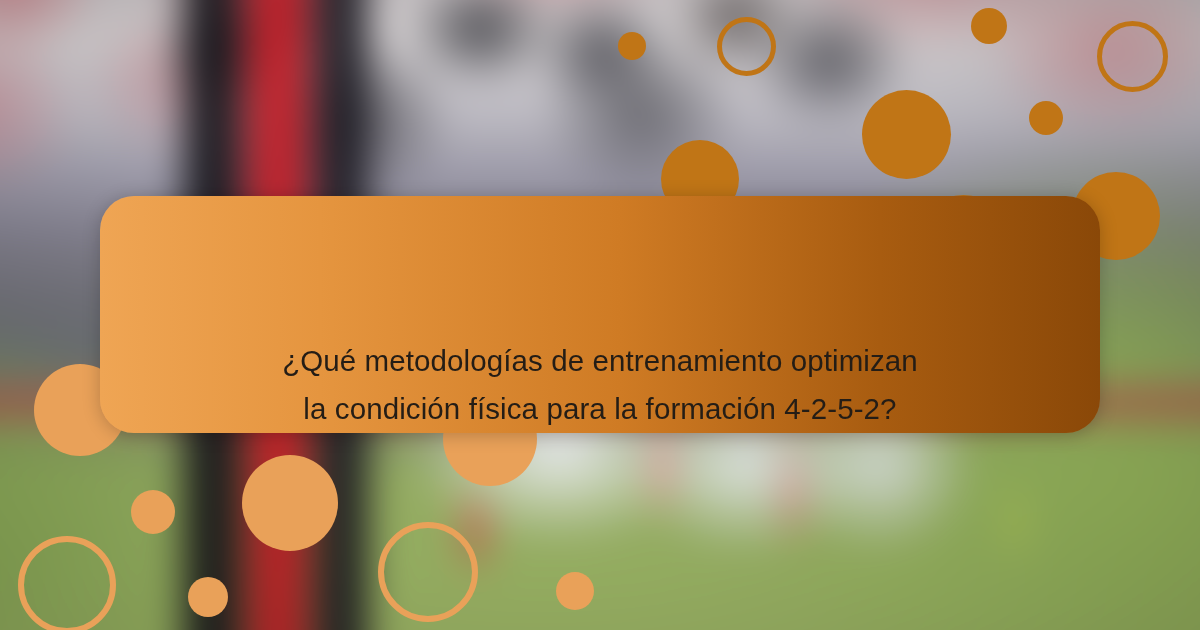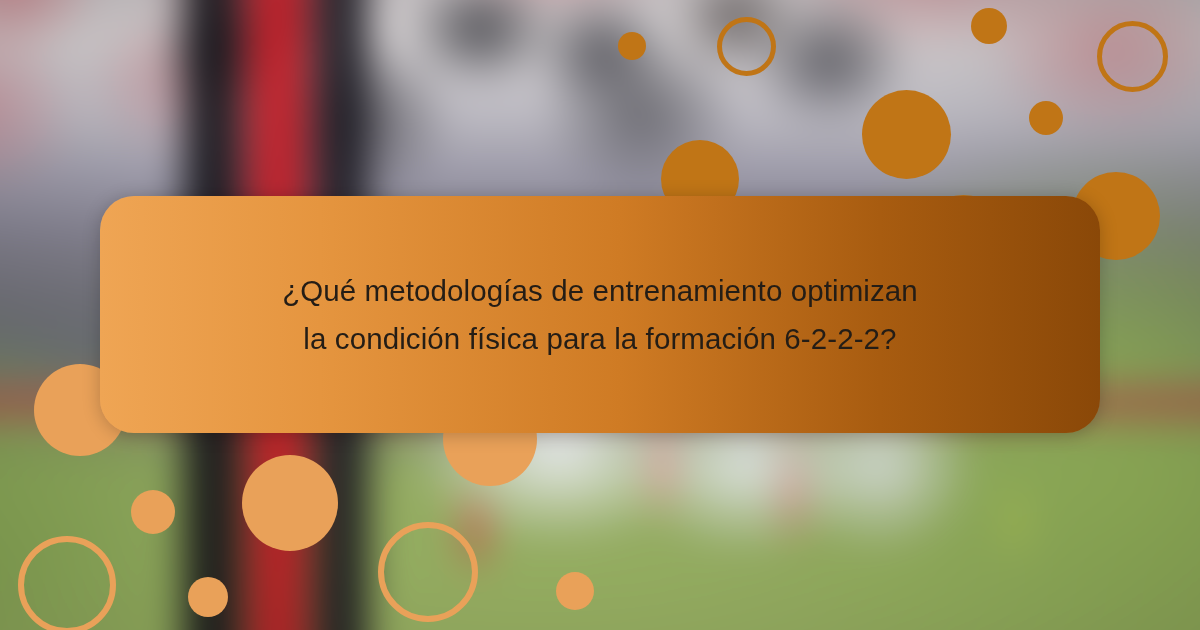--- a/index.html
+++ b/index.html
@@ -122,21 +122,21 @@
 
   
   .banner {
     position:absolute;
     left:100px; top:196px;
     width:1000px; height:237px;
     border-radius:34px;
     background: linear-gradient(to right, #efa554 0%, #e5953f 22%, #cf7b24 52%, #a85c10 78%, #8a4808 100%);
     box-shadow: 0 2px 18px rgba(0,0,0,.22);
     display:flex;
-    align-items:center;
+    align-items:flex-end;
     justify-content:center;
   }
   .banner-text {
     width:820px;
     text-align:center;
     font-size:29.5px;
     line-height:1.62;
     font-weight:400;
     color:#241d16;
     letter-spacing:.1px;
@@ -181,17 +181,17 @@
       <div class="dot solid" style="--c: #e9a159; --bw: 5px; left: 242px; top: 155px; width: 96px; height: 96px;"></div>
       <div class="dot ring" style="--c: #e9a159; --bw: 6px; left: 18px; top: 236px; width: 98px; height: 98px;"></div>
       <div class="dot ring" style="--c: #e9a159; --bw: 6px; left: 378px; top: 222px; width: 100px; height: 100px;"></div>
       <div class="dot solid" style="--c: #e9a159; --bw: 5px; left: 188px; top: 277px; width: 40px; height: 40px;"></div>
       <div class="dot solid" style="--c: #e9a159; --bw: 5px; left: 556px; top: 272px; width: 38px; height: 38px;"></div>
     </div>
 
   <div class="banner">
     <div class="banner-text">
       <span class="ln">¿Qué metodologías de entrenamiento optimizan</span>
-      <span class="ln">la condición física para la formación 6-2-2-2?</span>
+      <span class="ln">la condición física para la formación 4-2-5-2?</span>
     </div>
   </div>
 
 </div>
 
 </body></html>

